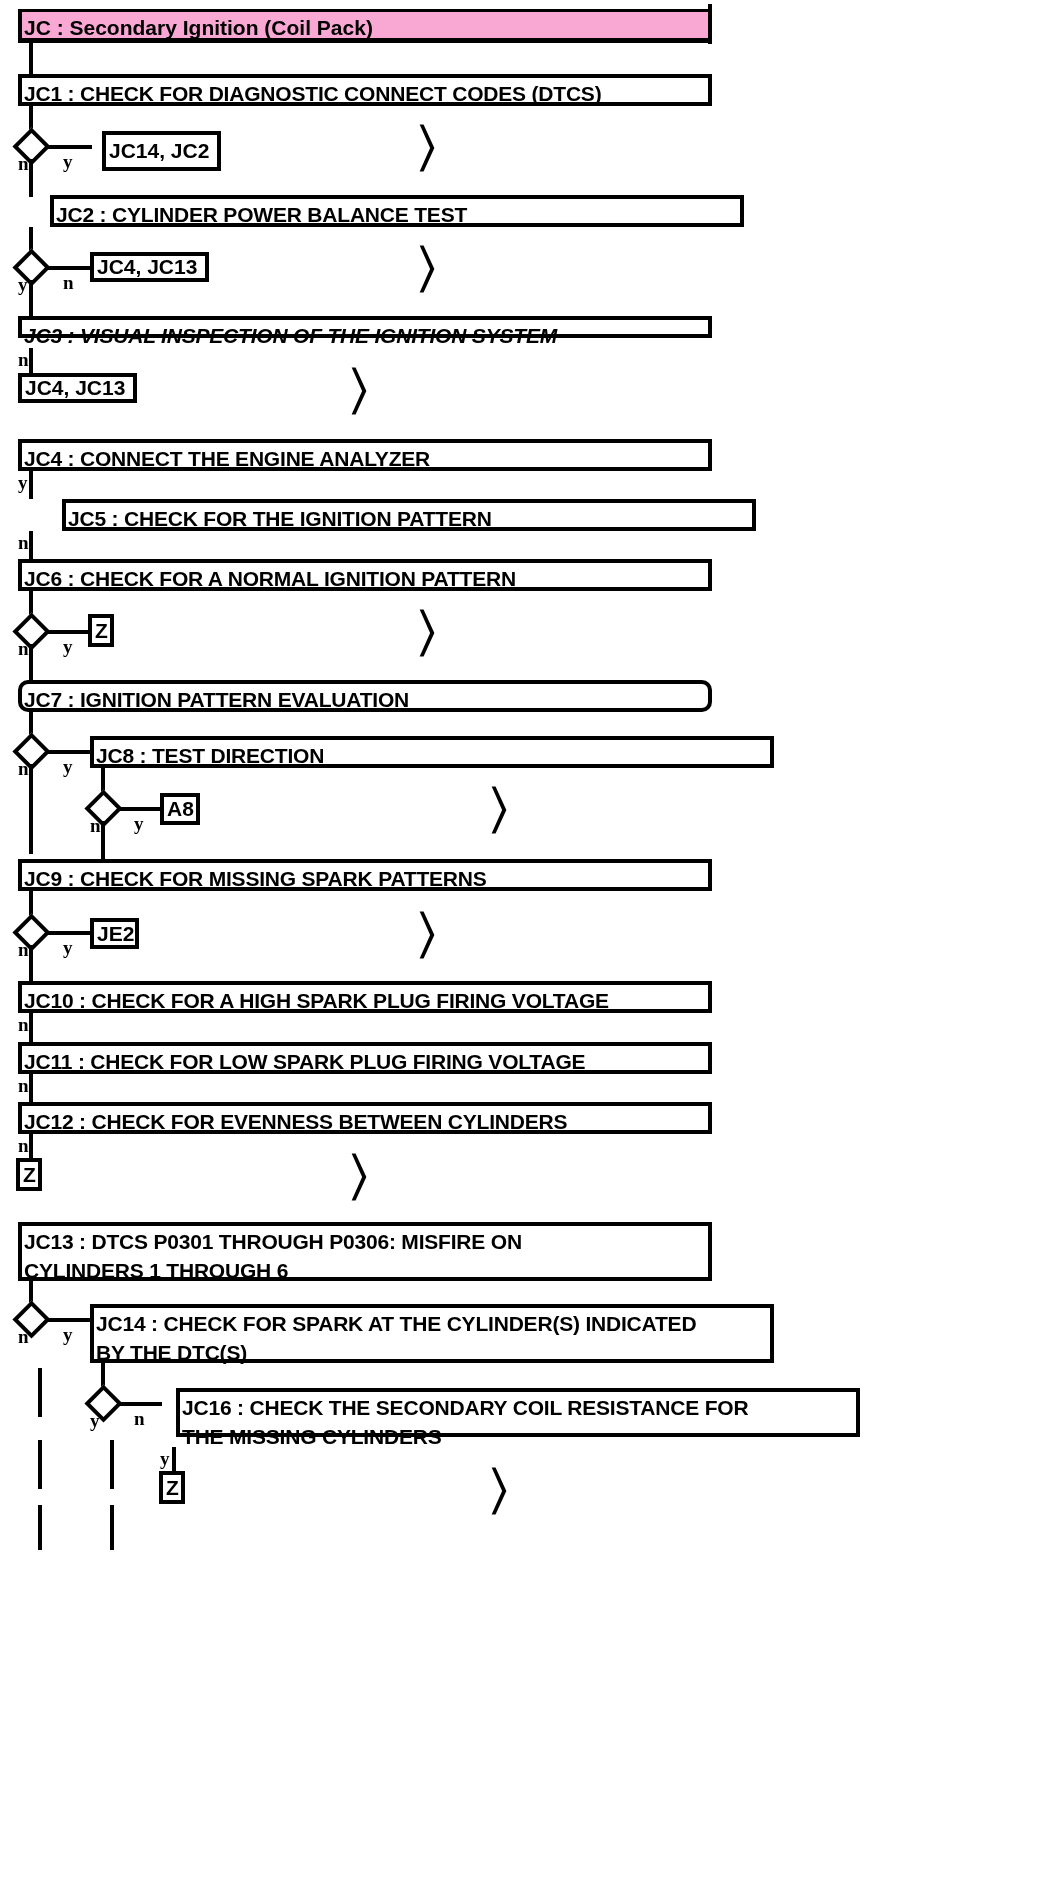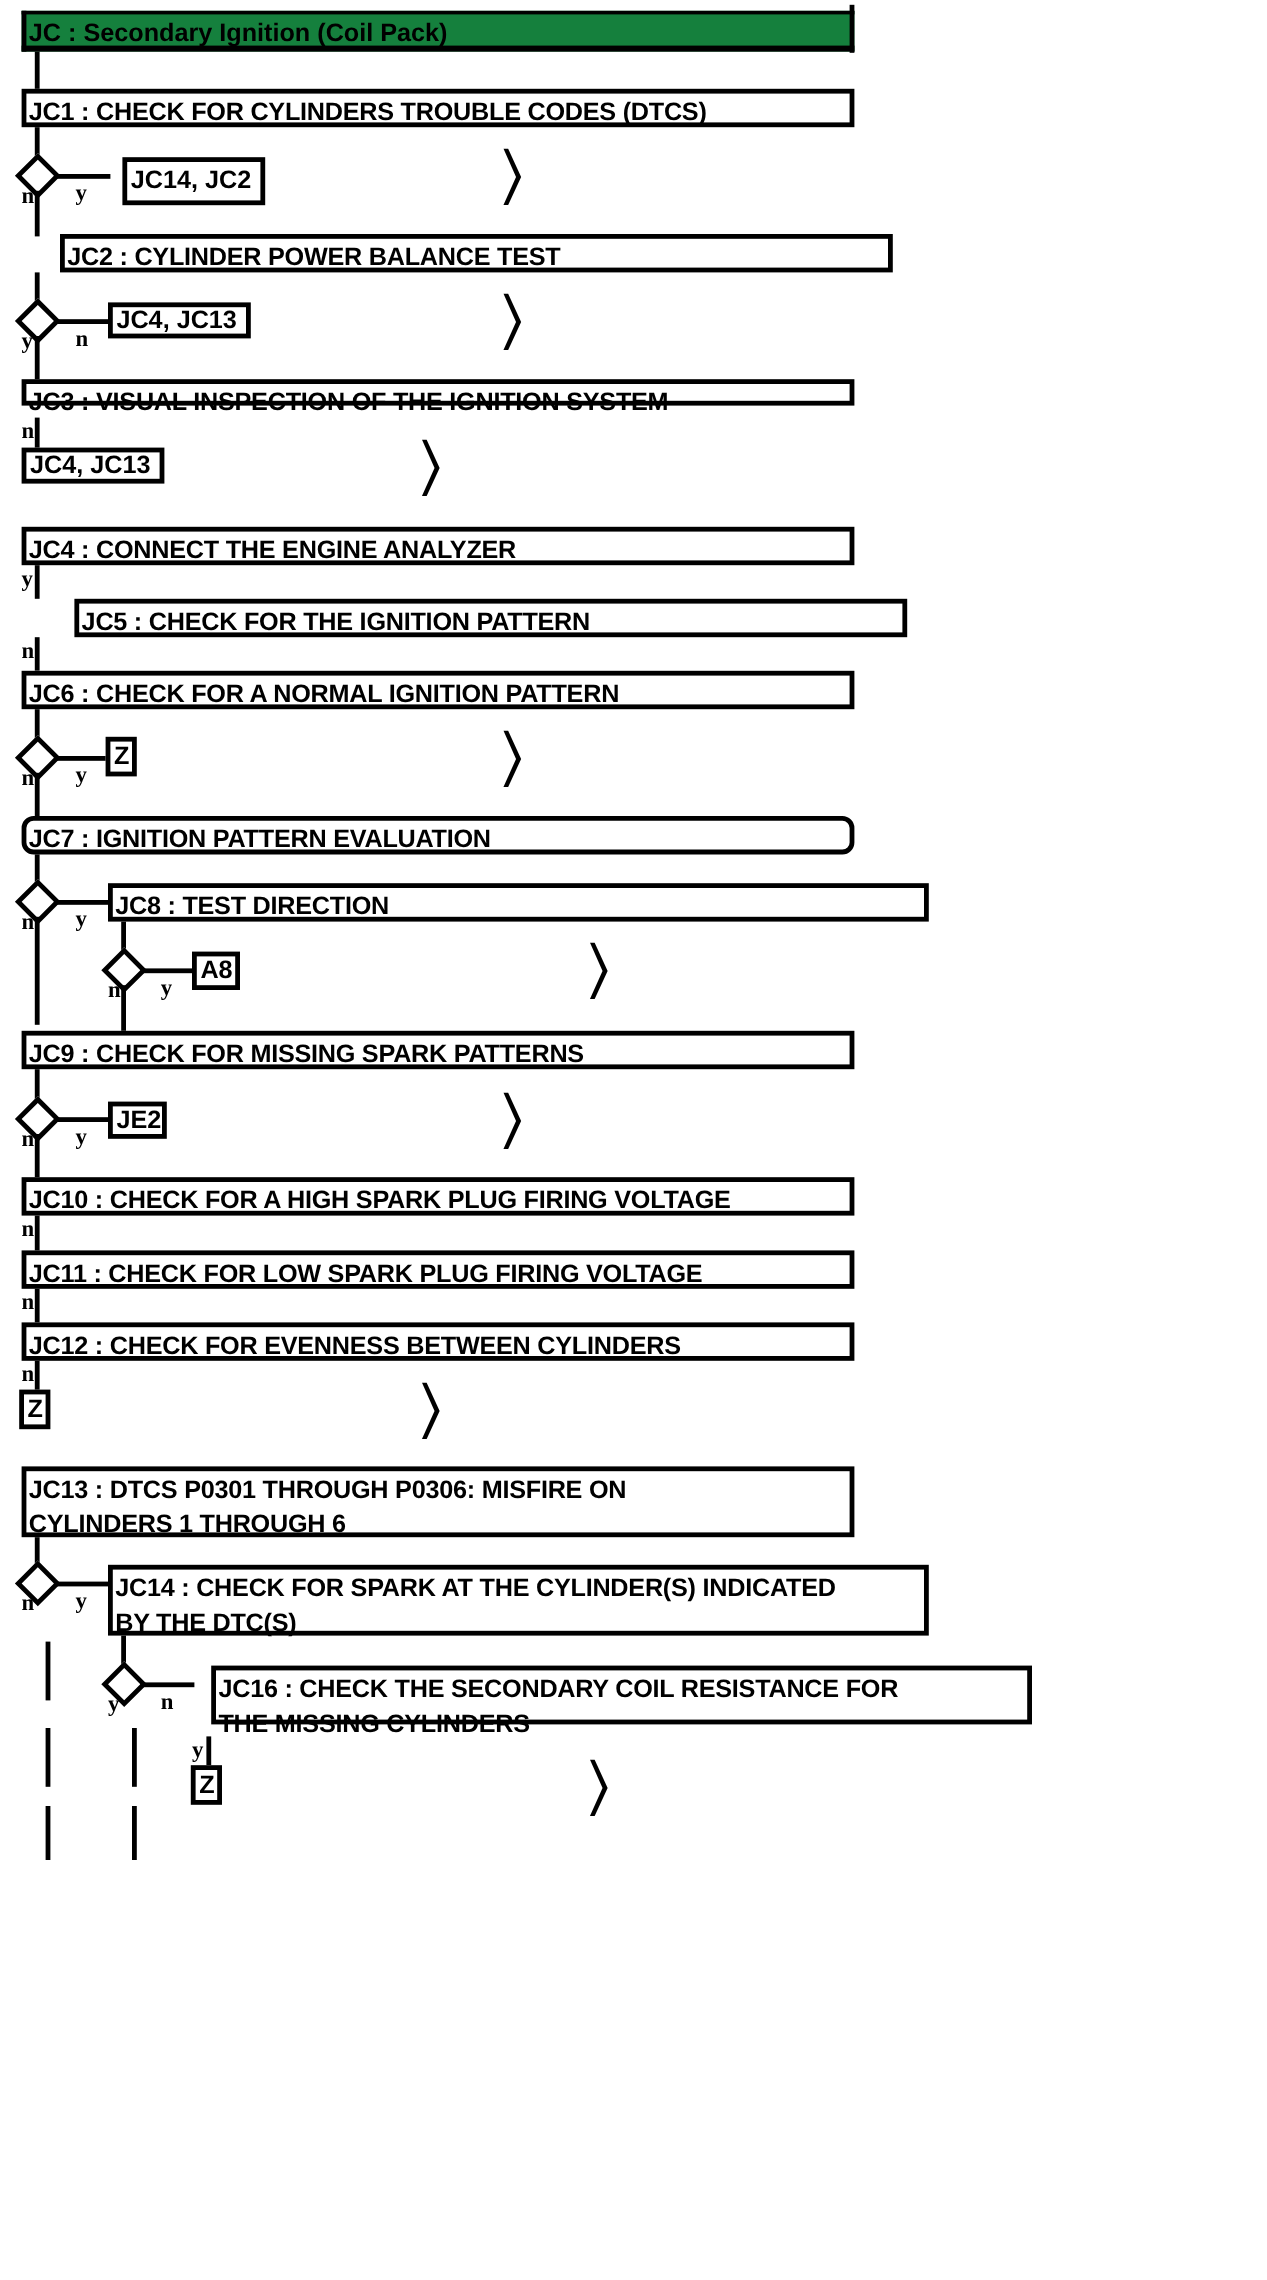--- a/index.html
+++ b/index.html
@@ -29,21 +29,21 @@
     font-weight:bold;
     line-height:29px;
     letter-spacing:-0.2px;
     white-space:pre-line;
     color:#000;
   }
   
   .titlebox{
     position:absolute;
     box-sizing:border-box;
-    background:#15803d;
+    background:#f9a8d4;
     border-left:4px solid #000;
     border-top:3px solid #000;
     border-right:0;
     border-bottom:5px solid #000;
     padding:1px 0 0 2px;
   }
   .titlebox .lbl{
     font-size:21px;
     font-weight:bold;
     line-height:29px;
@@ -104,21 +104,21 @@
 
   <div class="titlebox" style="left:18px;top:9px;width:694px;height:34px;">
     <span class="lbl">JC : Secondary Ignition (Coil Pack)</span>
   </div>
 
   <div class="vline" style="left:708px;top:4px;height:40px;"></div>
 
   <div class="vline" style="left:29px;top:43px;height:34px;"></div>
 
   <div class="box" style="left:18px;top:74px;width:694px;height:32px;">
-    <span class="lbl">JC1 : CHECK FOR CYLINDERS TROUBLE CODES (DTCS)</span>
+    <span class="lbl">JC1 : CHECK FOR DIAGNOSTIC CONNECT CODES (DTCS)</span>
   </div>
 
   <div class="vline" style="left:29px;top:106px;height:28px;"></div>
   <div class="diamond" style="left:18px;top:133px;"></div>
   <div class="hline" style="left:45px;top:145px;width:47px;"></div>
   <div class="ref" style="left:102px;top:131px;width:119px;height:40px;align-items:center;">
     <span class="lbl">JC14, JC2</span>
   </div>
   <span class="yn" style="left:18px;top:154px;">n</span>
   <span class="yn" style="left:63px;top:152px;">y</span>
@@ -135,21 +135,21 @@
   <div class="hline" style="left:45px;top:266px;width:47px;"></div>
   <div class="ref" style="left:90px;top:252px;width:119px;height:30px;">
     <span class="lbl">JC4, JC13</span>
   </div>
   <span class="yn" style="left:18px;top:275px;">y</span>
   <span class="yn" style="left:63px;top:273px;">n</span>
   <div class="chev" style="left:418px;top:239px;">〉</div>
 
   <div class="vline" style="left:29px;top:280px;height:38px;"></div>
 
-  <div class="box" style="left:18px;top:316px;width:694px;height:22px;">
+  <div class="box" style="left:18px;top:316px;width:694px;height:22px;font-style:italic;">
     <span class="lbl">JC3 : VISUAL INSPECTION OF THE IGNITION SYSTEM</span>
   </div>
   <div class="vline" style="left:29px;top:348px;height:28px;"></div>
   <span class="yn" style="left:18px;top:350px;">n</span>
 
   <div class="ref" style="left:18px;top:373px;width:119px;height:30px;">
     <span class="lbl">JC4, JC13</span>
   </div>
   <div class="chev" style="left:350px;top:361px;">〉</div>
 

